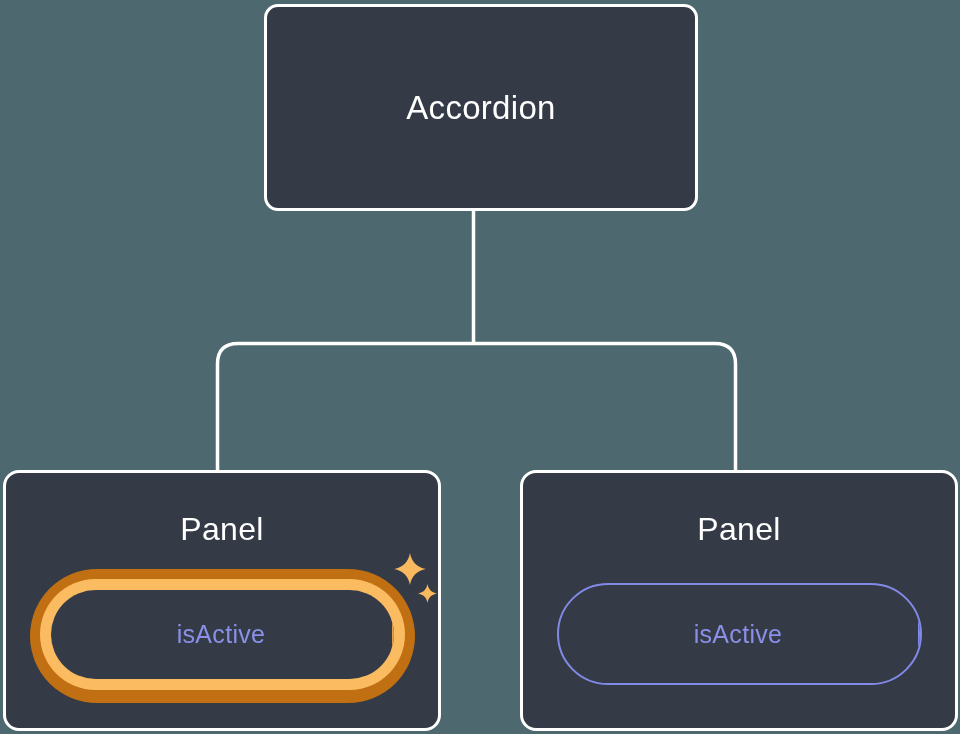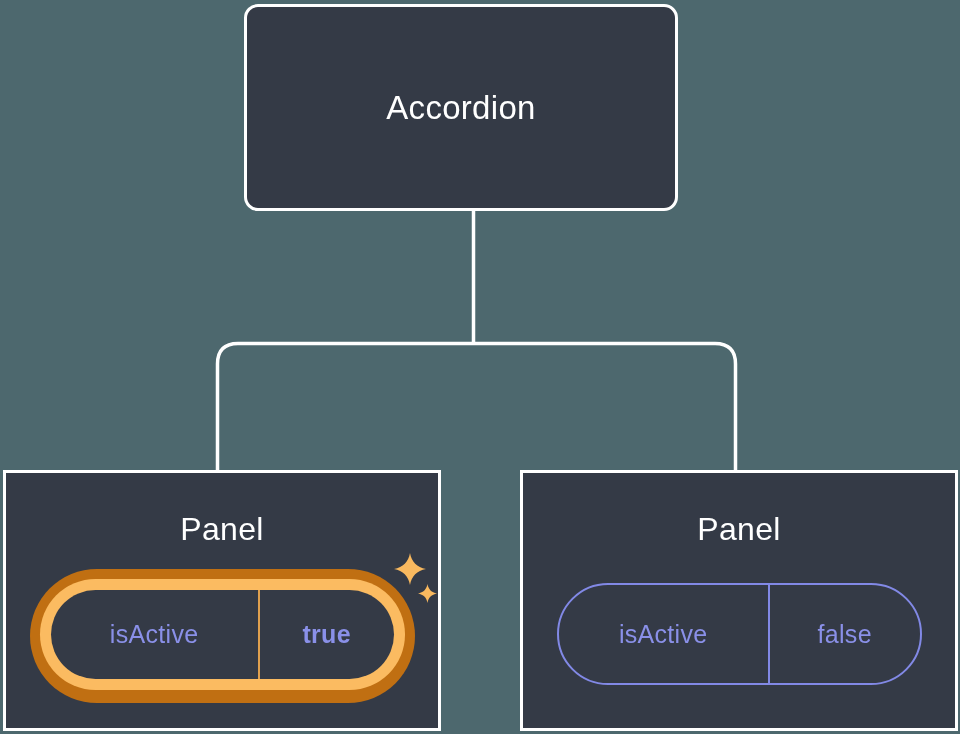--- a/index.html
+++ b/index.html
@@ -9,29 +9,29 @@
     font-family:"Liberation Sans","DejaVu Sans",sans-serif;
   }
   
   .connector-svg{position:absolute;left:0;top:0;width:960px;height:734px;pointer-events:none;}
   
   .node{
     position:absolute;background:#343a46;border:3px solid #ffffff;
     box-sizing:border-box;
   }
   .node-root{
-    left:244px;top:4px;width:434px;height:207px;border-radius:14px;
+    left:264px;top:4px;width:434px;height:207px;border-radius:14px;
     display:flex;align-items:center;justify-content:center;
   }
   .node-root .node-title{font-size:33px;}
   .node-title{
     color:#ffffff;font-weight:500;font-size:32px;letter-spacing:.3px;text-align:center;
   }
   .node-panel{
-    border-radius:0;width:438px;height:261px;top:470px;
+    border-radius:16px;width:438px;height:261px;top:470px;
     display:flex;flex-direction:column;align-items:center;
   }
   .node-panel-left{left:3px;}
   .node-panel-right{left:520px;}
   .node-panel .node-title{margin-top:34px;line-height:44px;}
   
   .pill-outer{
     margin-top:18px;width:385px;box-sizing:border-box;
     background:#c06f12;border-radius:999px;padding:10px 10px 13px 10px;
   }
@@ -70,35 +70,33 @@
     <div class="node-title">Accordion</div>
   </div>
 
   <div class="node node-panel node-panel-left">
     <div class="node-title">Panel</div>
 
     <div class="pill-outer">
       <div class="pill-mid">
         <div class="pill-content">
           <div class="pill-cell pill-cell-name">isActive</div>
-          <div class="pill-cell pill-cell-value">true</div>
         </div>
       </div>
     </div>
 
     <svg class="sparkles" viewBox="0 0 46 54" xmlns="http://www.w3.org/2000/svg">
       <g fill="#f9b95f">
         <path transform="translate(2 2) scale(1.3333)" d="M12 0C13.2 6.8 17.2 10.8 24 12C17.2 13.2 13.2 17.2 12 24C10.8 17.2 6.8 13.2 0 12C6.8 10.8 10.8 6.8 12 0Z"></path>
         <path transform="translate(26 33) scale(0.79)" d="M12 0C13.2 6.8 17.2 10.8 24 12C17.2 13.2 13.2 17.2 12 24C10.8 17.2 6.8 13.2 0 12C6.8 10.8 10.8 6.8 12 0Z"></path>
       </g>
     </svg>
   </div>
 
   <div class="node node-panel node-panel-right">
     <div class="node-title">Panel</div>
 
     <div class="pill-plain">
       <div class="pill-cell pill-cell-name">isActive</div>
-      <div class="pill-cell pill-cell-value">false</div>
     </div>
   </div>
 
 </div>
 
 </body></html>

